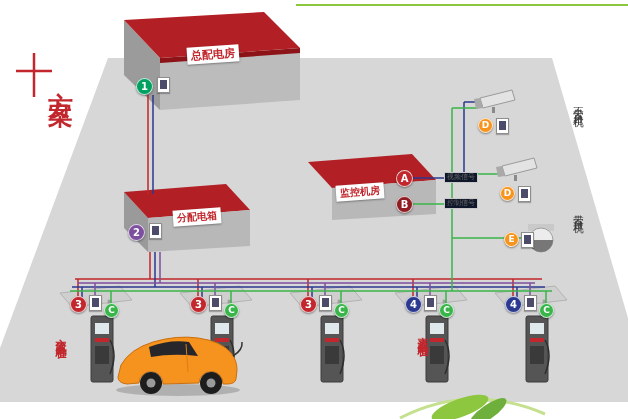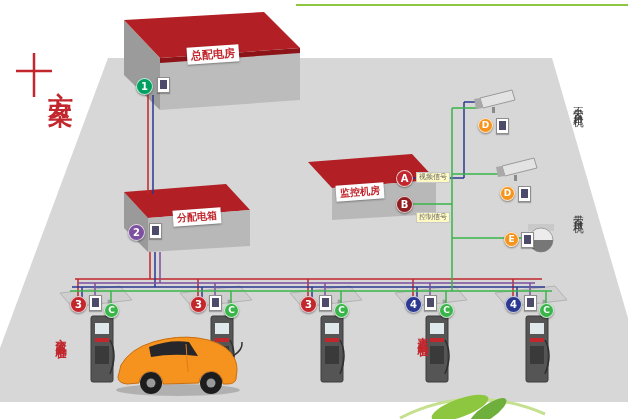--- a/index.html
+++ b/index.html
@@ -10,22 +10,22 @@
           font-weight:bold;font-size:10px;line-height:15px;text-align:center;
           border:1px solid rgba(255,255,255,.75);box-sizing:border-box;
           box-shadow:0 1px 2px rgba(0,0,0,.4);z-index:6;}
   .marker.small{width:15px;height:15px;font-size:9px;line-height:13px;}
   .devbox{position:absolute;width:13px;height:16px;background:#fff;border:1px solid #8d8d8d;
           box-sizing:border-box;box-shadow:0 1px 1px rgba(0,0,0,.25);z-index:5;}
   .devbox::after{content:"";display:block;width:7px;height:9px;margin:2px auto 0;background:#4c4c6a;}
   .bldg-label{position:absolute;background:#fff;padding:1px 4px;font-size:11px;font-weight:bold;
           color:#c1272d;white-space:nowrap;box-shadow:0 1px 2px rgba(0,0,0,.35);
           transform:rotate(-4deg);z-index:6;}
-  .siglabel{position:absolute;background:#fef9c3;border:1px solid #c8c8c8;font-size:7px;color:#666;
-          padding:0 2px;white-space:nowrap;line-height:9px;z-index:6;}
+  .siglabel{position:absolute;background:#0f172a;border:1px solid #c8c8c8;font-size:7px;color:#666;
+          padding:0 2px;white-space:nowrap;line-height:9px;z-index:6;margin-left:28px;}
   .vlabel{position:absolute;writing-mode:vertical-rl;text-orientation:upright;letter-spacing:2px;z-index:6;}
   .vlabel.red{color:#c1272d;font-weight:bold;font-size:11px;}
   .vlabel.dark{color:#3a3a3a;font-size:10.5px;}
   .plan-title{position:absolute;left:44px;top:72px;writing-mode:vertical-rl;text-orientation:upright;
           font-size:25px;font-weight:bold;color:#c1272d;letter-spacing:8px;z-index:6;}
 </style>
 </head>
 <body>
 
 <div id="stage">
@@ -172,21 +172,21 @@
   <div class="marker" style="left: 136px; top: 78px; background: rgb(0, 161, 96);">1</div>
   <div class="devbox" style="left:157px;top:77px;"></div>
 
   <div class="marker" style="left: 128px; top: 224px; background: rgb(125, 79, 159);">2</div>
   <div class="devbox" style="left:149px;top:223px;"></div>
 
   <div class="marker" style="left: 396px; top: 170px; background: rgb(193, 39, 45);">A</div>
   <div class="siglabel" style="left:416px;top:172px;">视频信号</div>
 
   <div class="marker" style="left: 396px; top: 196px; background: rgb(143, 29, 34);">B</div>
-  <div class="siglabel" style="left:416px;top:212px;">控制信号</div>
+  <div class="siglabel" style="left:416px;top:198px;">控制信号</div>
 
   <div class="marker small" style="left: 478px; top: 118px; background: rgb(247, 148, 29);">D</div>
   <div class="devbox" style="left:496px;top:118px;"></div>
   <div class="marker small" style="left: 500px; top: 186px; background: rgb(247, 148, 29);">D</div>
   <div class="devbox" style="left:518px;top:186px;"></div>
   <div class="marker small" style="left: 504px; top: 232px; background: rgb(247, 148, 29);">E</div>
   <div class="devbox" style="left:521px;top:232px;"></div>
 
   <div class="marker" style="left: 70px; top: 296px; background: rgb(193, 39, 45);">3</div>
   <div class="devbox" style="left:89px;top:295px;"></div>

